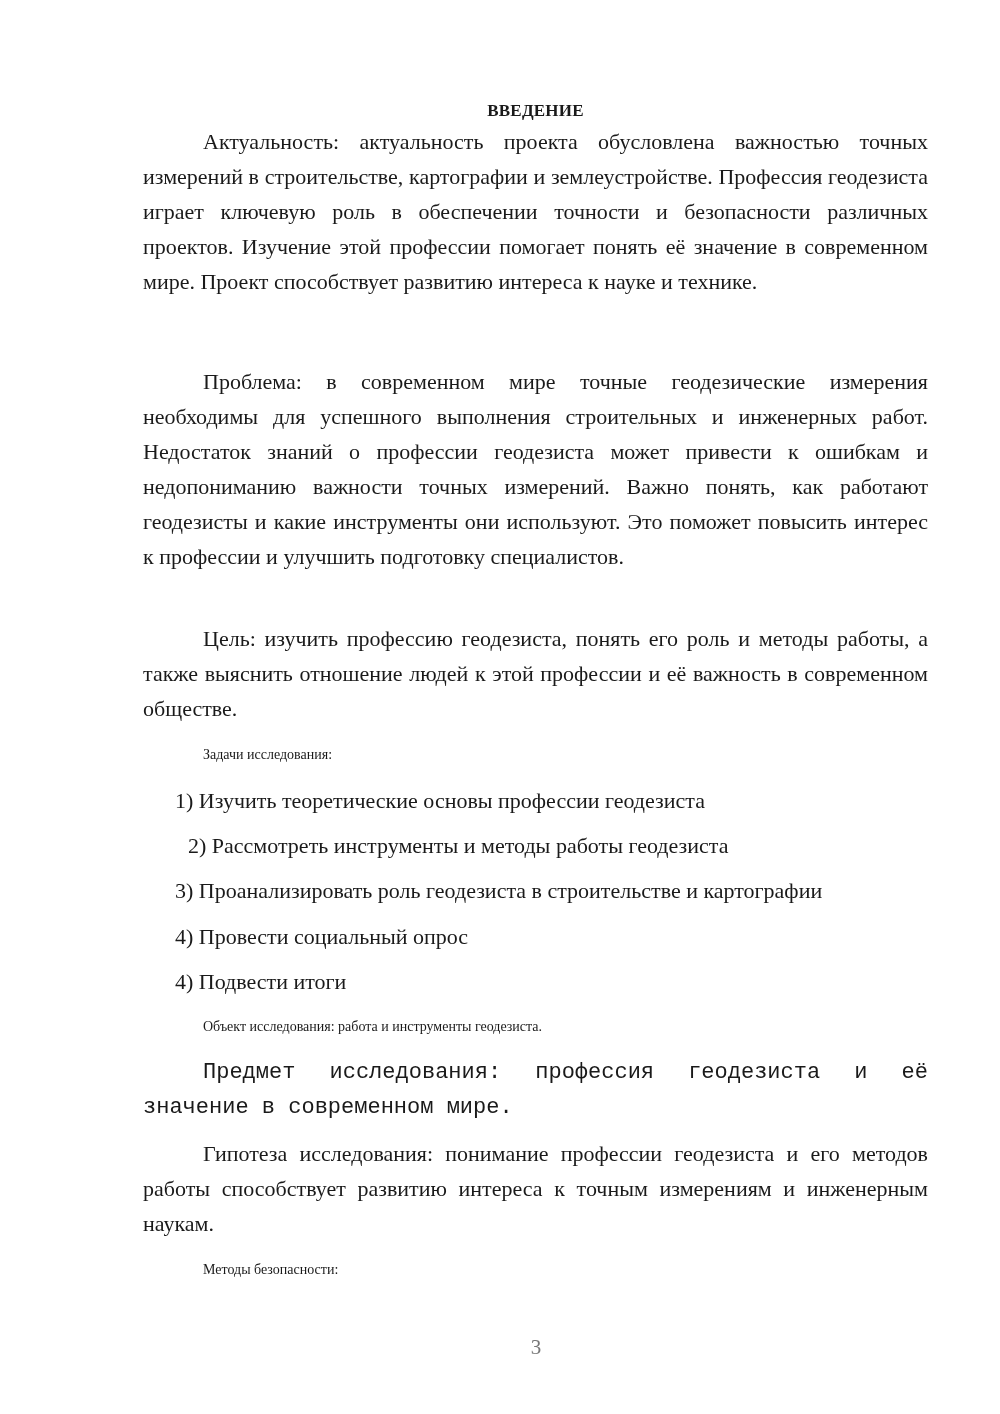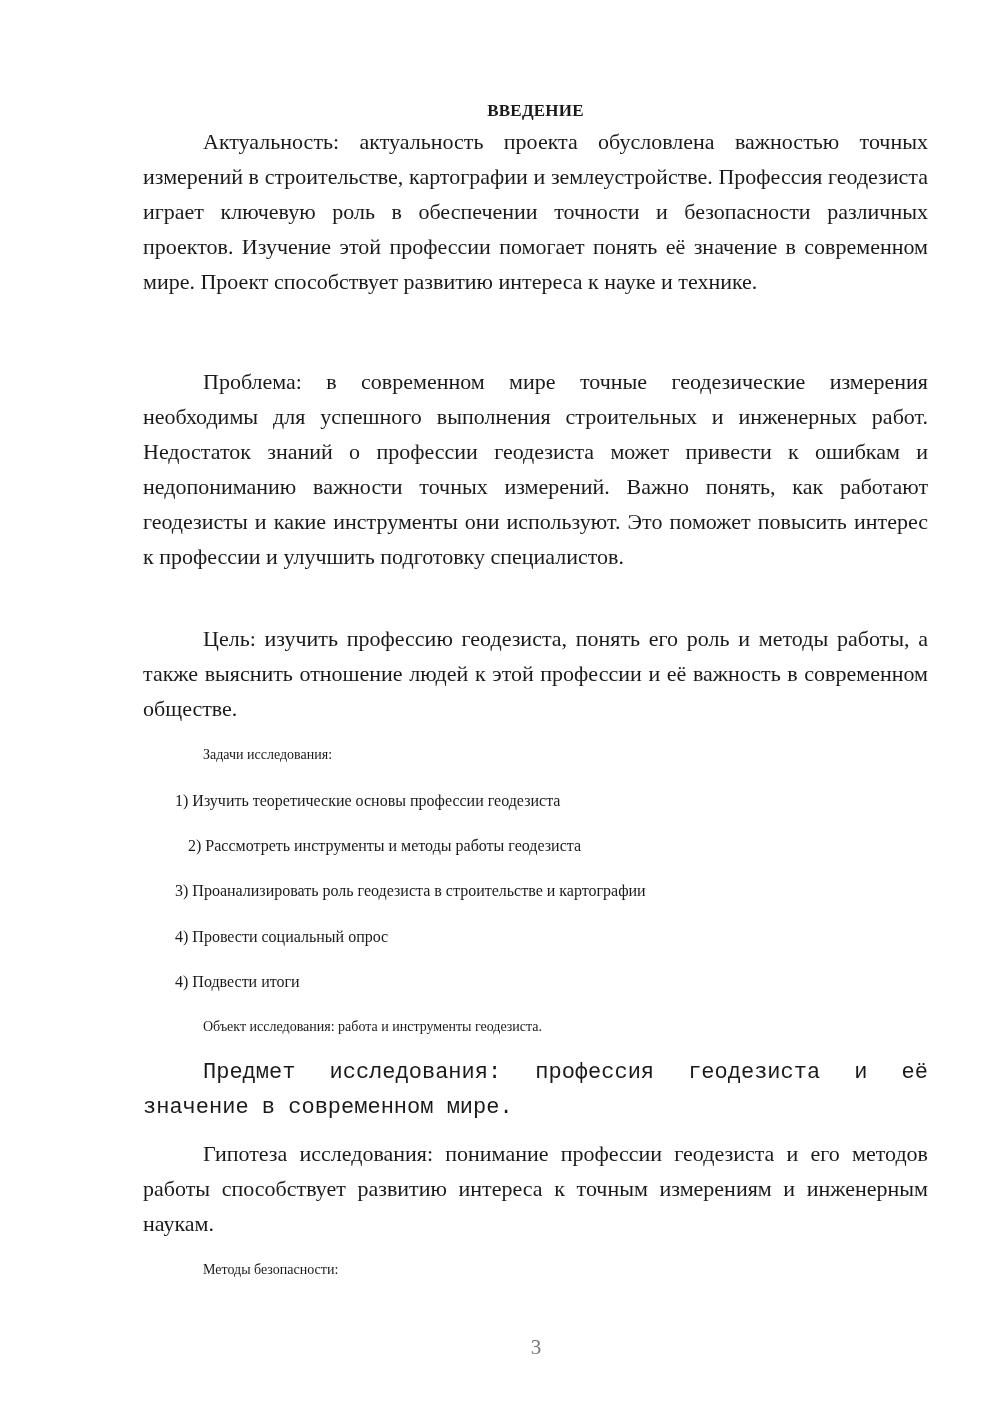--- a/index.html
+++ b/index.html
@@ -39,21 +39,21 @@
     font-size: 22px;
     line-height: 35px;
     text-align: justify;
     text-align-last: left;
     text-indent: 60px;
     margin: 0;
   }
   .item {
     position: absolute;
     left: 32px;
-    font-size: 16px;
+    font-size: 22px;
     line-height: 35px;
     white-space: nowrap;
     margin: 0;
   }
   .line-single {
     position: absolute;
     left: 60px;
     font-size: 14px;
     line-height: 35px;
     white-space: nowrap;

